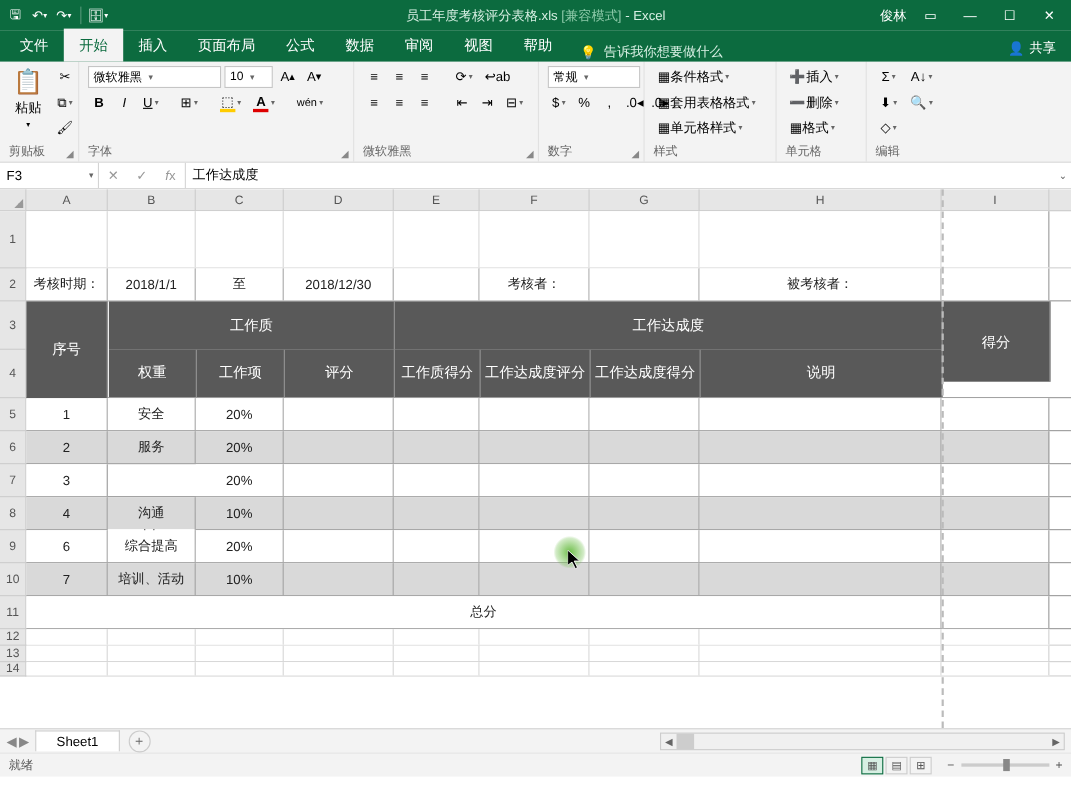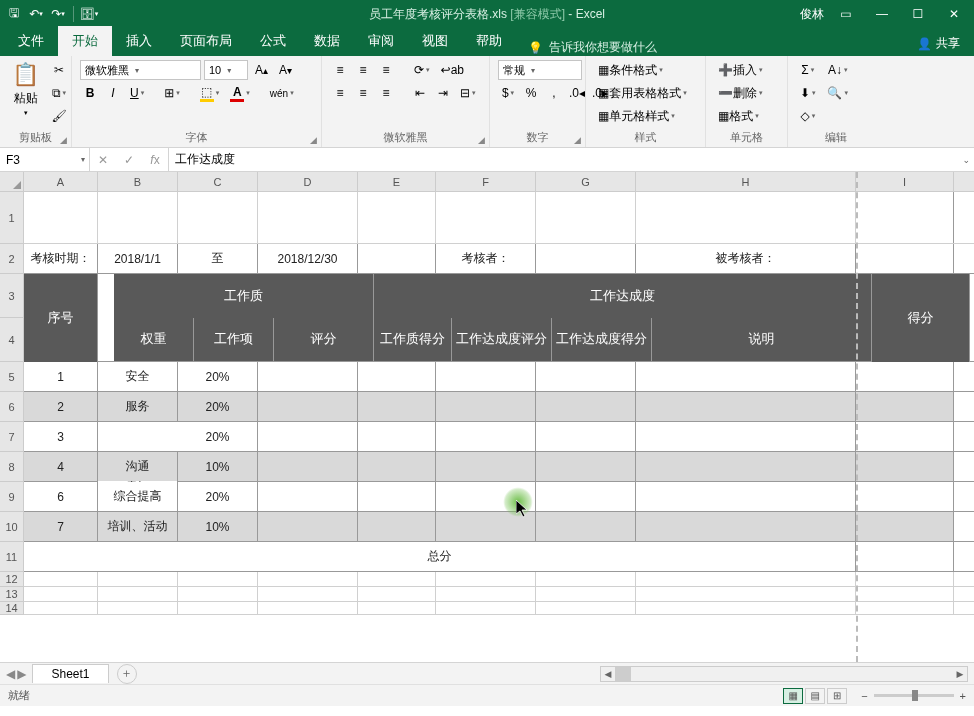--- a/index.html
+++ b/index.html
@@ -15,21 +15,21 @@
 .winbtn { width:28px; height:20px; display:flex; align-items:center; justify-content:center; color:#fff; }
 
 .ribbon-tabs { background:#0c6b3f; height:28px; display:flex; align-items:flex-end; padding-left:4px; color:#fff; position:relative;}
 .ribbon-tabs .tab { padding:6px 14px; font-size:13px; cursor:default; }
 .ribbon-tabs .tab.active { background:#f3f3f3; color:#0c6b3f; }
 .ribbon-tabs .tell { display:flex; align-items:center; gap:6px; padding-left:12px; color:#d7efe3;}
 .ribbon-tabs .share { position:absolute; right:10px; color:#fff; display:flex; align-items:center; gap:4px; padding:4px;}
 
 .ribbon { background:#f3f3f3; border-bottom:1px solid #d4d4d4; height:92px; display:flex; }
 .group { border-right:1px solid #e1e1e1; padding:4px 8px 2px 8px; display:flex; flex-direction:column; justify-content:space-between;}
-.group-label { text-align:center; font-size:11px; color:#666; padding-top:2px; position:relative;}
+.group-label { text-align:left; font-size:11px; color:#666; padding-top:2px; position:relative;}
 .group-label .launcher { position:absolute; right:-4px; bottom:0; font-size:9px; color:#888;}
 .group-body { display:flex; gap:4px; align-items:flex-start; flex:1;}
 .big-btn { display:flex; flex-direction:column; align-items:center; gap:2px; padding:2px 4px;}
 .big-btn .icon { font-size:22px; }
 .stack { display:flex; flex-direction:column; gap:3px;}
 .row { display:flex; align-items:center; gap:3px;}
 .combo { background:#fff; border:1px solid #c5c5c5; height:20px; display:flex; align-items:center; padding:0 4px; font-size:11px;}
 .combo .dd { margin-left:6px; font-size:8px; color:#666;}
 .btn { height:20px; min-width:20px; border:1px solid transparent; display:flex; align-items:center; justify-content:center; padding:0 3px; font-size:12px;}
 .btn .dd { font-size:7px; color:#666; margin-left:2px;}
@@ -349,40 +349,40 @@
         <div class="scell" style="width: 80px; height: 100%;">2018/1/1</div>
         <div class="scell" style="width: 80px; height: 100%;">至</div>
         <div class="scell" style="width: 100px; height: 100%;">2018/12/30</div>
         <div class="scell" style="width: 78px; height: 100%;"></div>
         <div class="scell" style="width: 100px; height: 100%;">考核者：</div>
         <div class="scell" style="width: 100px; height: 100%;"></div>
         <div class="scell" style="width: 220px; height: 100%;">被考核者：</div>
         <div class="scell" style="width: 98px; height: 100%;"></div>
       </div>
       <div class="srow" style="display: flex; height: 88px;">
-        <div style="width: 90px;">
+        <div style="width: 75px;">
           <div class="scell darkhdr" style="width: 74px; height: 88px;">序号</div>
         </div>
         <div style="display: flex; flex-direction: column; width: 758px;">
           <div style="display: flex; height: 44px;">
             <div class="scell darkhdr" style="width: 260px; height: 100%;">工作质</div>
             <div class="scell darkhdr" style="width: 498px; height: 100%;">工作达成度</div>
           </div>
           <div style="display: flex; height: 44px;">
             <div class="scell darkhdr" style="width: 80px; height: 100%;">权重</div>
             <div class="scell darkhdr" style="width: 80px; height: 100%;">工作项</div>
             <div class="scell darkhdr" style="width: 100px; height: 100%;">评分</div>
             <div class="scell darkhdr" style="width: 78px; height: 100%;">工作质得分</div>
             <div class="scell darkhdr" style="width: 100px; height: 100%;">工作达成度评分</div>
             <div class="scell darkhdr" style="width: 100px; height: 100%;">工作达成度得分</div>
             <div class="scell darkhdr" style="width: 220px; height: 100%;">说明</div>
           </div>
         </div>
         <div style="width: 98px;">
-          <div class="scell darkhdr" style="width: 98px; height: 88px;">得分</div>
+          <div class="scell darkhdr" style="width: 98px; height: 73px;">得分</div>
         </div>
       </div>
       <div class="srow" style="height: 30px;">
         <div class="scell" style="width: 74px; height: 100%;">1</div>
         <div class="scell" style="width: 80px; height: 100%;">安全</div>
         <div class="scell" style="width: 80px; height: 100%;">20%</div>
         <div class="scell" style="width: 100px; height: 100%;"></div>
         <div class="scell" style="width: 78px; height: 100%;"></div>
         <div class="scell" style="width: 100px; height: 100%;"></div>
         <div class="scell" style="width: 100px; height: 100%;"></div>

